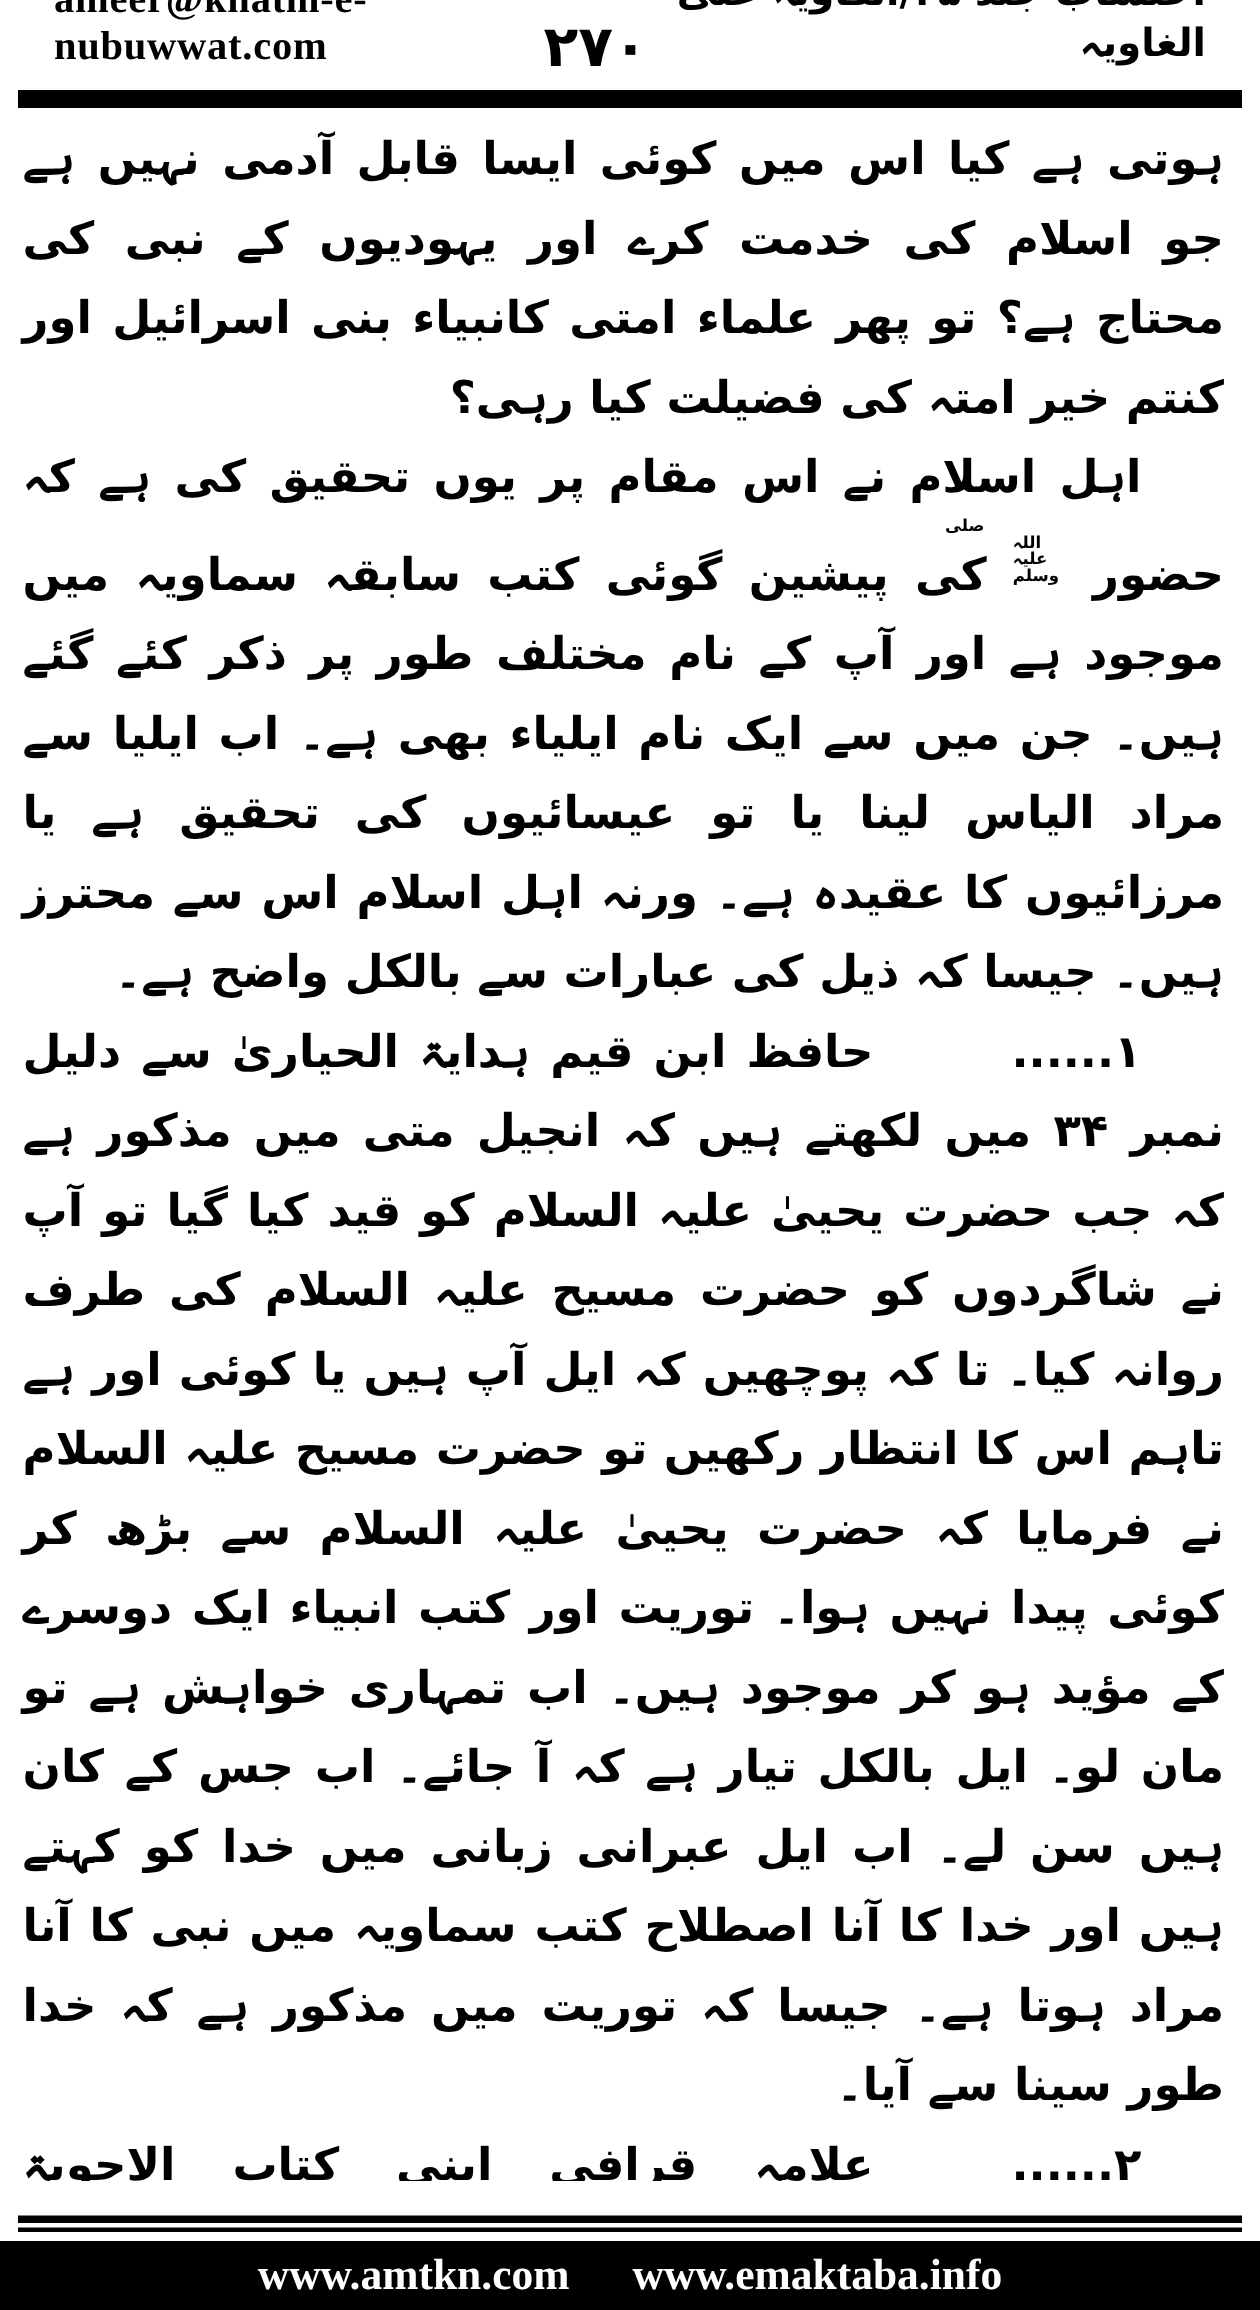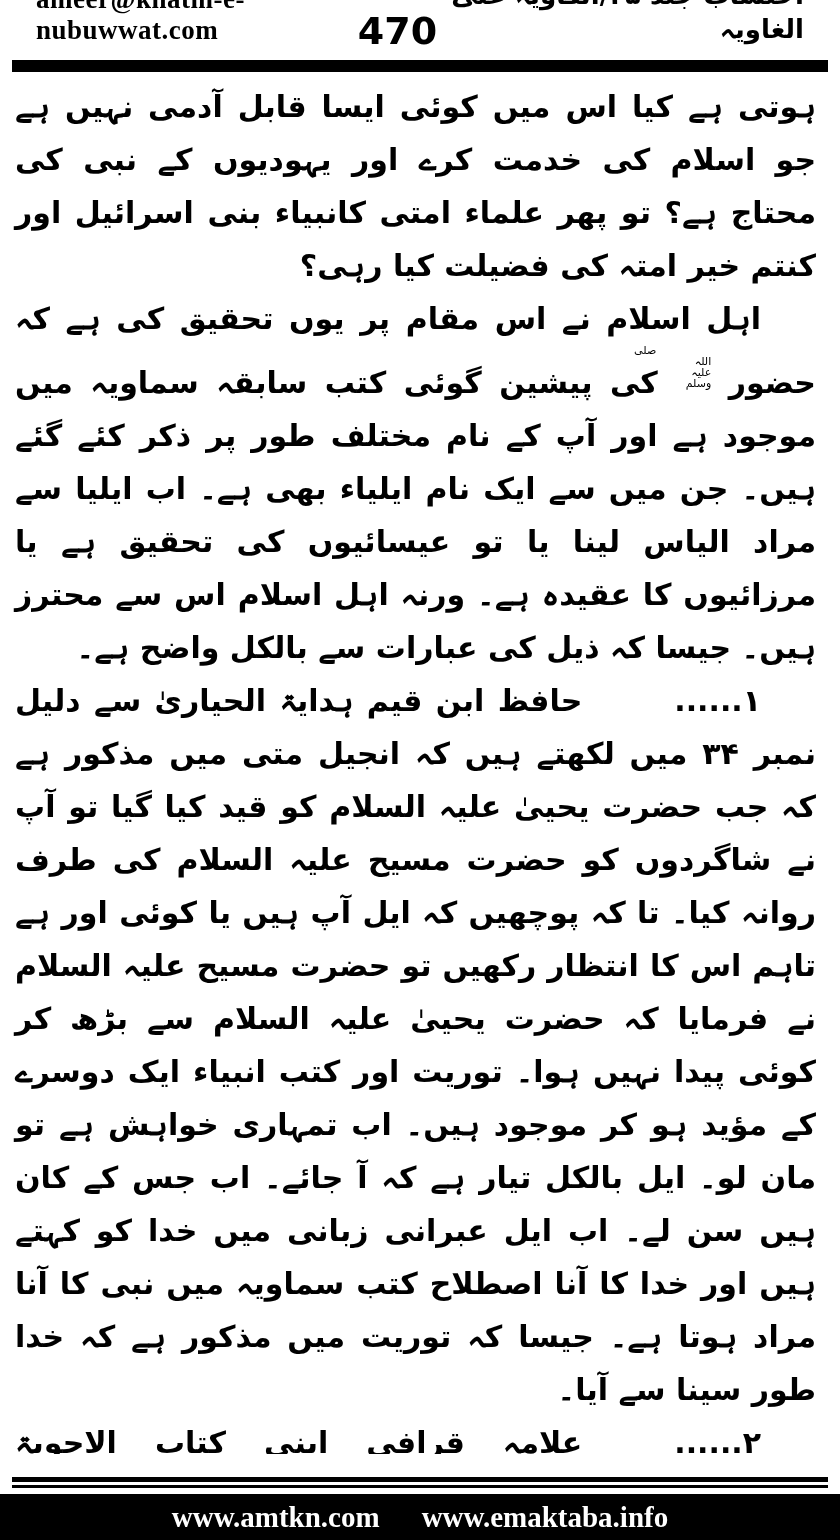--- a/index.html
+++ b/index.html
@@ -35,22 +35,22 @@
     height:1382px;overflow:hidden;box-sizing:border-box;
     font-size:30px;font-weight:bold;line-height:53px;
     text-align:justify;
   }
   .para{margin:0;}
   .para.indent{text-indent:55px;}
   .marker{font-weight:bold;}
   .gap{display:inline-block;width:92px;}
   .saw{
     display:inline-block;width:36px;
-    font-size:11px;line-height:11px;font-weight:normal;
-    vertical-align:6px;text-align:right;
+    font-size:11px;line-height:11px;font-weight:bold;
+    vertical-align:6px;text-align:left;
     white-space:normal;word-spacing:1px;
   }
   
   .footer{position:absolute;left:0;bottom:0;width:840px;}
   .frule-thick{height:5px;background:#000;margin:0 12px;}
   .frule-gap{height:3px;background:#fff;}
   .frule-thin{height:3px;background:#000;margin:0 12px;}
   .fwhite{height:6px;background:#fff;}
   .fbar{
     background:#000;color:#fff;height:46px;
@@ -59,21 +59,21 @@
     direction:ltr;
   }
 </style>
 </head>
 <body>
 
 <div class="page">
 
   <div class="header">
     <span class="email">ameer@khatm-e-nubuwwat.com</span>
-    <span class="pagenum">470</span>
+    <span class="pagenum">۲۷۰</span>
     <span class="booktitle">احتساب جلد ۲۵/الکاویۃ علی الغاویہ</span>
   </div>
 
   <div class="toprule"></div>
 
   <div class="bodytext" id="bodytext">
       <div class="para">ہوتی ہے کیا اس میں کوئی ایسا قابل آدمی نہیں ہے جو اسلام کی خدمت کرے اور یہودیوں کے نبی کی محتاج ہے؟ تو پھر علماء امتی کانبیاء بنی اسرائیل اور کنتم خیر امتہ کی فضیلت کیا رہی؟</div>
       <div class="para indent">اہل اسلام نے اس مقام پر یوں تحقیق کی ہے کہ حضور <span class="saw">صلی اللہ علیہ وسلم</span> کی پیشین گوئی کتب سابقہ سماویہ میں موجود ہے اور آپ کے نام مختلف طور پر ذکر کئے گئے ہیں۔ جن میں سے ایک نام ایلیاء بھی ہے۔ اب ایلیا سے مراد الیاس لینا یا تو عیسائیوں کی تحقیق ہے یا مرزائیوں کا عقیدہ ہے۔ ورنہ اہل اسلام اس سے محترز ہیں۔ جیسا کہ ذیل کی عبارات سے بالکل واضح ہے۔</div>
       <div class="para indent"><span class="marker">۱......</span><span class="gap"></span>حافظ ابن قیم ہدایۃ الحیاریٰ سے دلیل نمبر ۳۴ میں لکھتے ہیں کہ انجیل متی میں مذکور ہے کہ جب حضرت یحییٰ علیہ السلام کو قید کیا گیا تو آپ نے شاگردوں کو حضرت مسیح علیہ السلام کی طرف روانہ کیا۔ تا کہ پوچھیں کہ ایل آپ ہیں یا کوئی اور ہے تاہم اس کا انتظار رکھیں تو حضرت مسیح علیہ السلام نے فرمایا کہ حضرت یحییٰ علیہ السلام سے بڑھ کر کوئی پیدا نہیں ہوا۔ توریت اور کتب انبیاء ایک دوسرے کے مؤید ہو کر موجود ہیں۔ اب تمہاری خواہش ہے تو مان لو۔ ایل بالکل تیار ہے کہ آ جائے۔ اب جس کے کان ہیں سن لے۔ اب ایل عبرانی زبانی میں خدا کو کہتے ہیں اور خدا کا آنا اصطلاح کتب سماویہ میں نبی کا آنا مراد ہوتا ہے۔ جیسا کہ توریت میں مذکور ہے کہ خدا طور سینا سے آیا۔</div>
       <div class="para indent"><span class="marker">۲......</span><span class="gap"></span>علامہ قرافی اپنی کتاب الاجوبۃ الفاخرہ میں لکھتے ہیں کہ انجیل میں حضور  کی پندرھویں پیشین گوئی یہ ہے کہ متی کی انجیل میں یوں مذکور ہے کہ شاگردوں نے حضرت مسیح سے پوچھا کہ اے معلم! کتابوں میں آیا ہے کہ ایلیا آئے گا تو آپ نے فرمایا کہ ایلیا آئے گا اور تم کو ہر چیز سکھلائے گا اور میں تم کو کہتا ہوں کہ ایلیا آ گیا۔ مگر لوگوں نے اسے نہ پہچانا اور جو جی میں آیا اس کے ساتھ کیا۔ اب عیسائیوں نے یہ سمجھا کہ ایلیا سے مراد حضرت نے اپنی ذات مراد لی ہے۔ کیونکہ آپ نے فرمایا ہے کہ ایلیا آ گیا اور انہوں نے پہلا فقرہ چھوڑ دیا ہے کہ ایلیا آئے گا۔ جس سے مراد ہمارے نبی آخر الزمان ہیں۔ ہم کہتے ہیں کہ عیسائیوں کی طرح مرزائیوں نے بھی ایلیا سے مراد حضرت مسیح لیا ہے اور دوسرا فقرہ چھوڑ دیا ہے اور اہل اسلام کے خلاف چلے ہیں۔</div>

